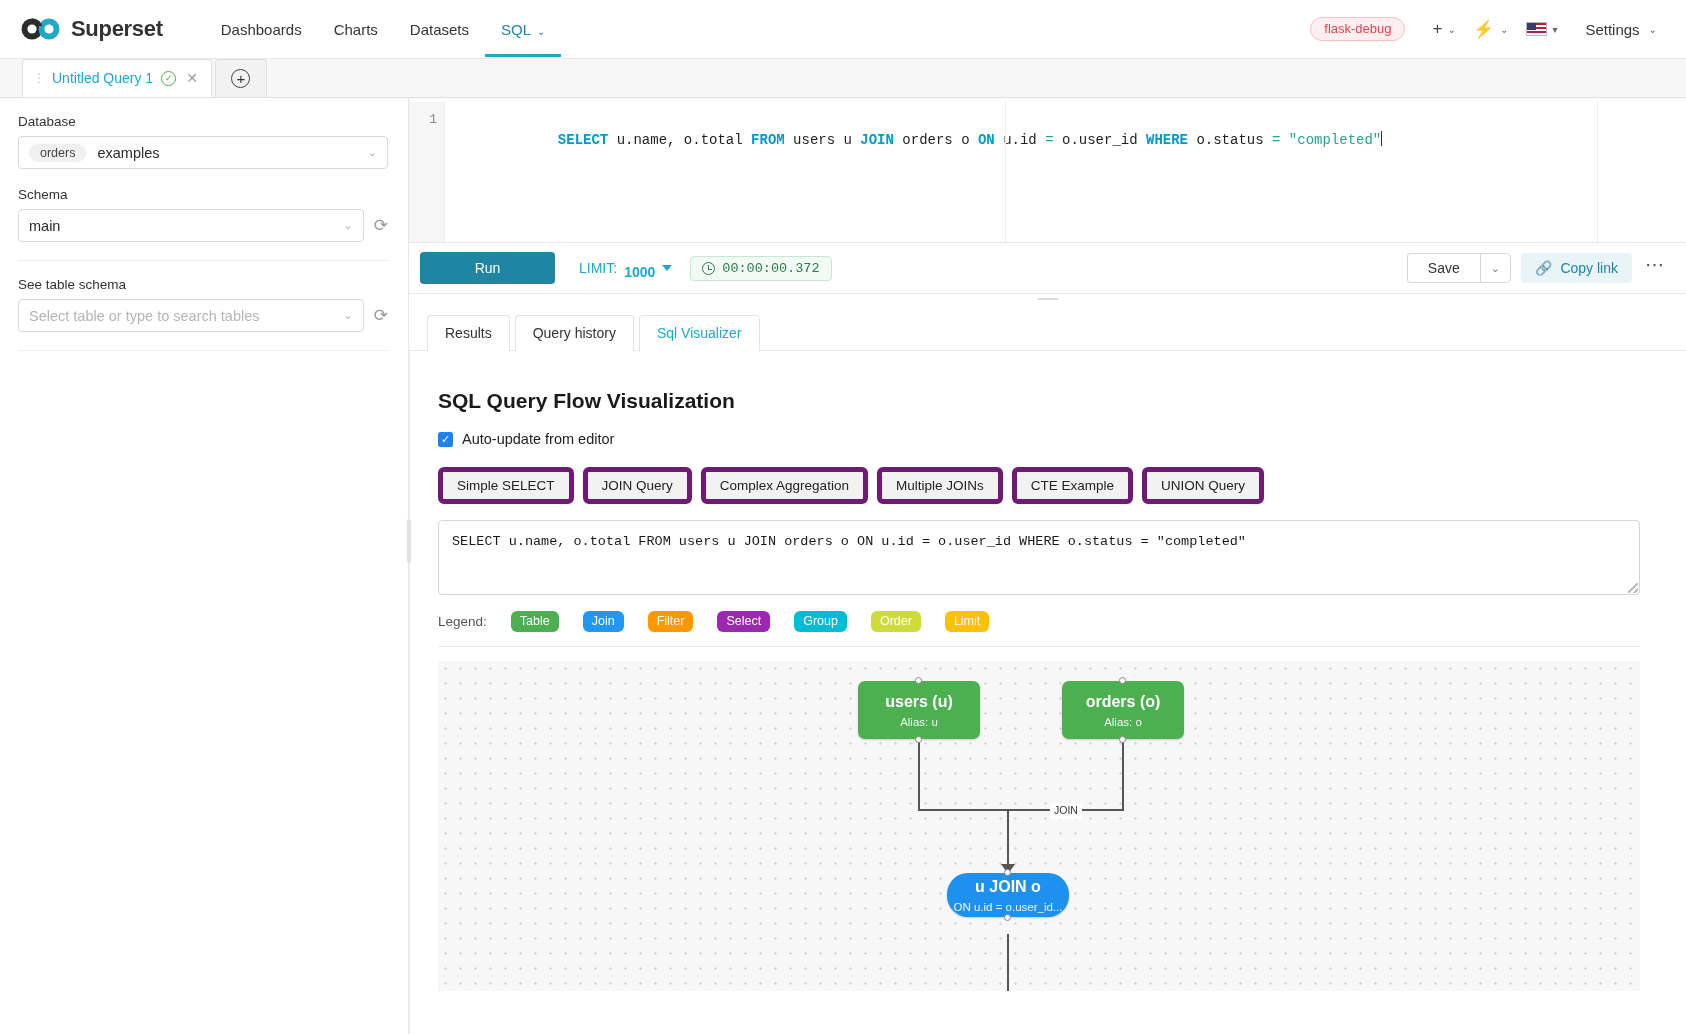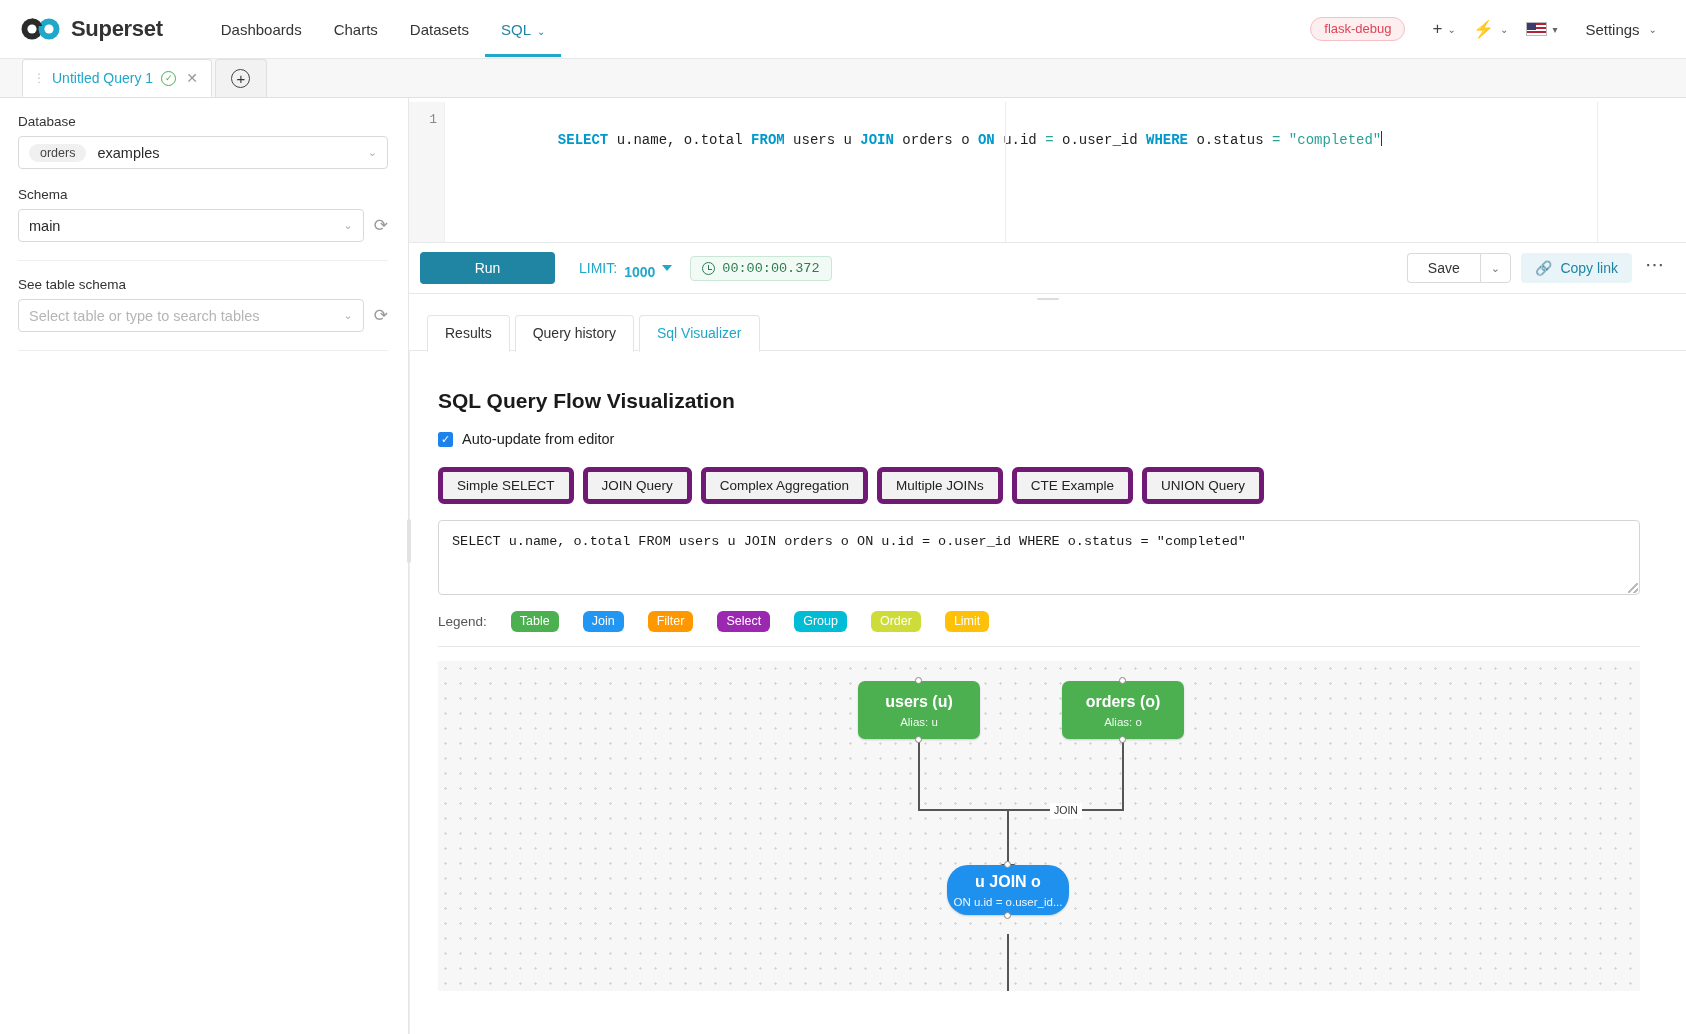--- a/index.html
+++ b/index.html
@@ -474,21 +474,21 @@
           <span class="port bot"></span>
         </div>
 
         <div class="node" style="left:624px; top:20px; width:122px; height:58px; background:#4caf50;">
           <span class="port top"></span>
           <span class="t">orders (o)</span>
           <span class="s">Alias: o</span>
           <span class="port bot"></span>
         </div>
 
-        <div class="node" style="left:509px; top:204px; width:122px; height:50px; background:#1e90ee;border-radius:21px;">
+        <div class="node" style="left:509px; top:212px; width:122px; height:44px; background:#1e90ee;border-radius:21px;">
           <span class="port top"></span>
           <span class="t">u JOIN o</span>
           <span class="s">ON u.id = o.user_id...</span>
           <span class="port bot"></span>
         </div>
 
         <div class="edge" style="left:569px; top:273px; width:2px; height:57px;"></div>
       </div>
     </div>
   </div>

